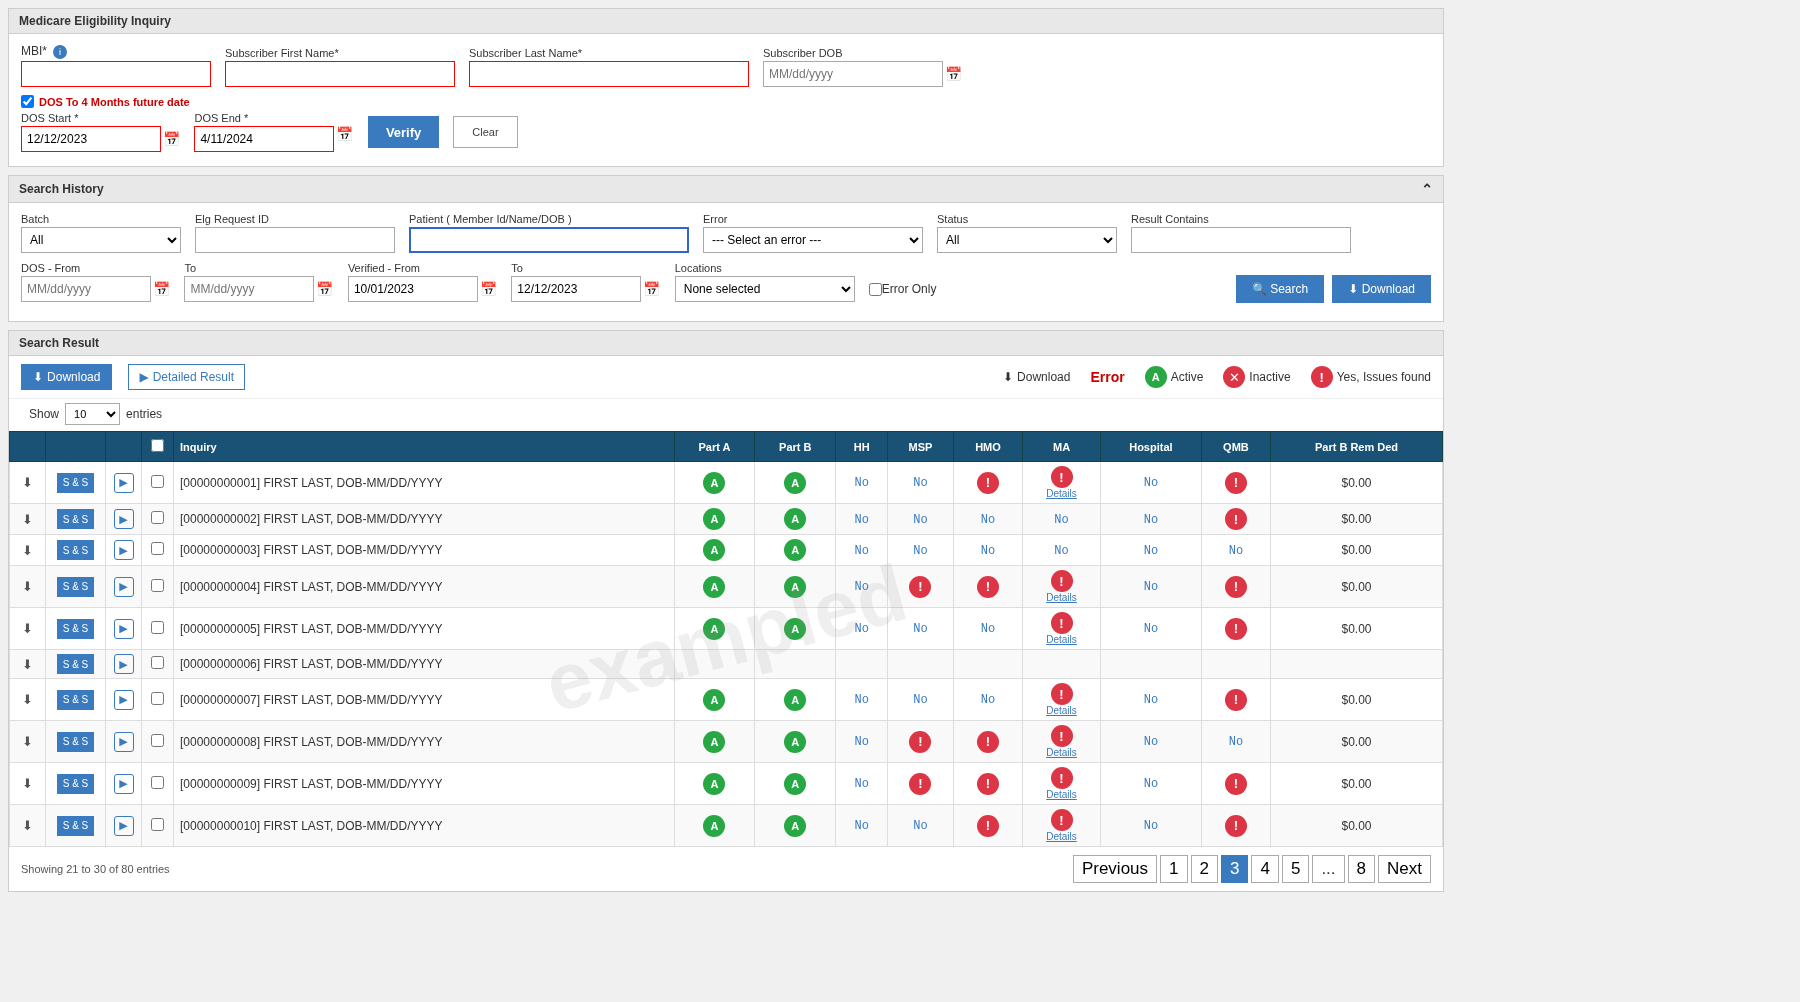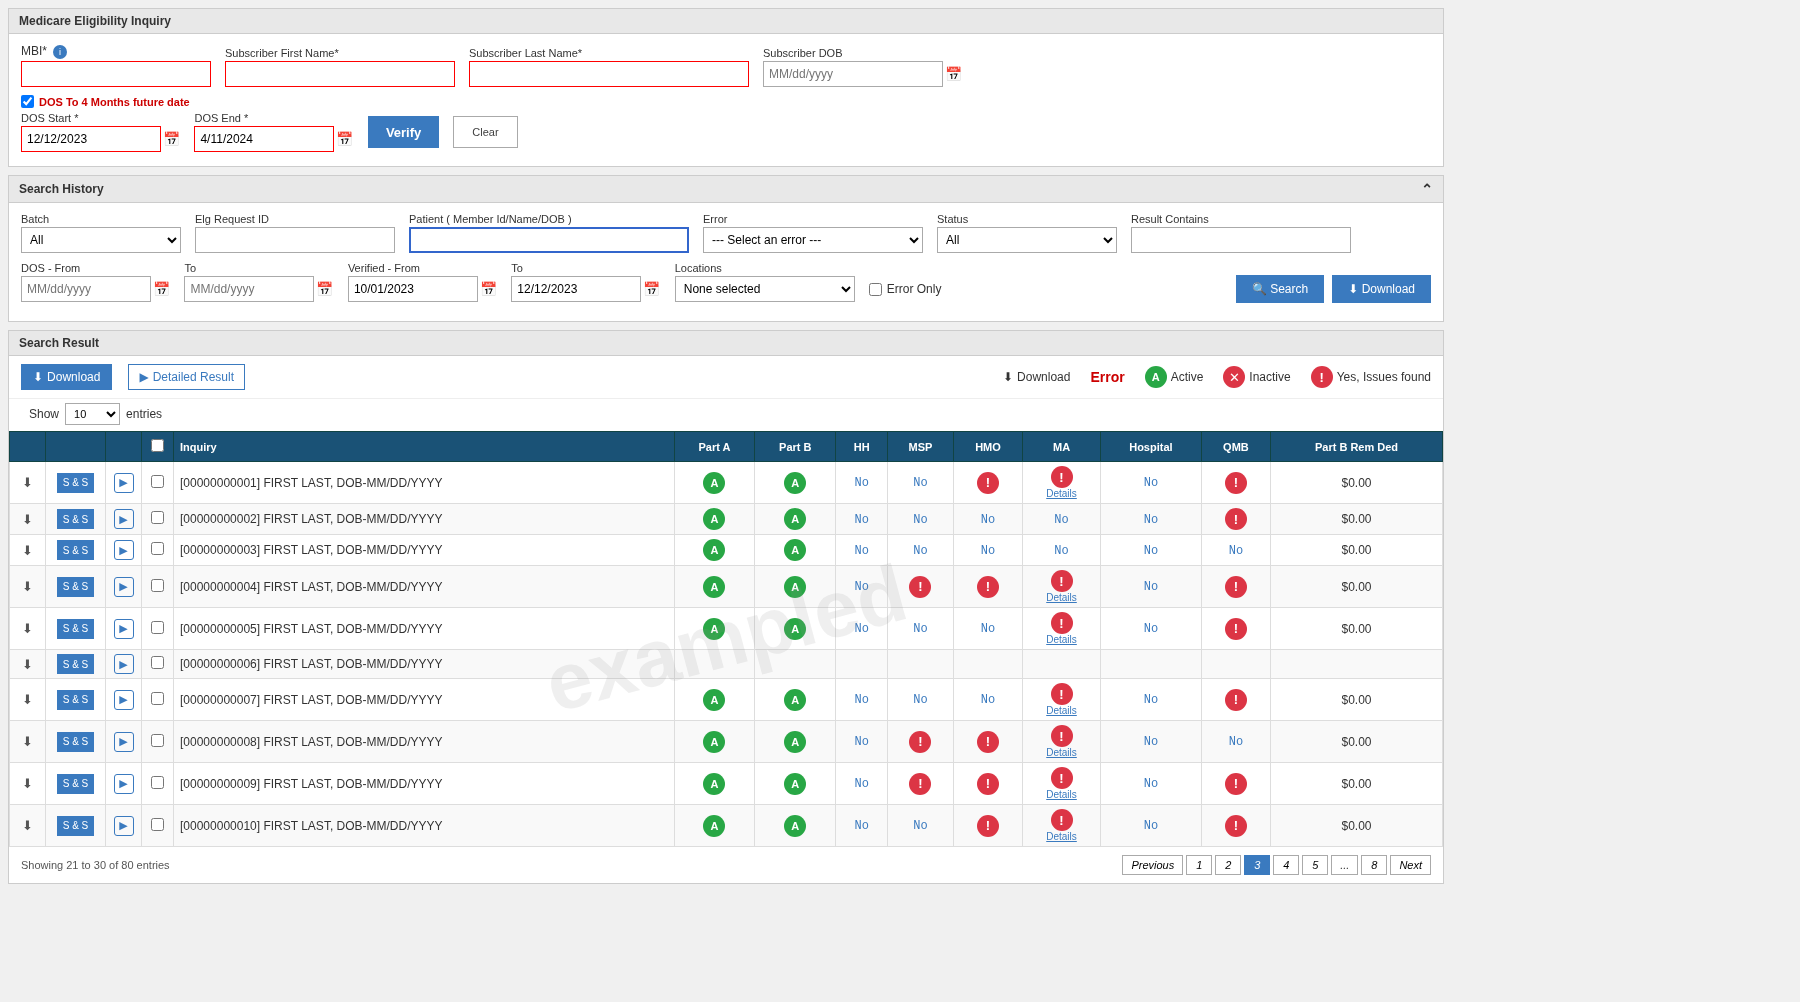--- a/index.html
+++ b/index.html
@@ -72,21 +72,21 @@
     .btn-icon { background: transparent; border: 1px solid #3a7abf; color: #3a7abf; width: 20px; height: 20px; display: inline-flex; align-items: center; justify-content: center; cursor: pointer; border-radius: 3px; font-size: 11px; }
     .btn-icon-dl { background: transparent; border: none; color: #555; cursor: pointer; font-size: 13px; }
 
     .watermark { position: relative; }
     .watermark-text { position: absolute; top: 50%; left: 50%; transform: translate(-50%, -50%) rotate(-15deg); font-size: 80px; color: rgba(150,150,150,0.15); font-weight: bold; pointer-events: none; white-space: nowrap; z-index: 10; }
 
     
     .pagination-row { display: flex; align-items: center; justify-content: space-between; padding: 8px 12px; }
     .pagination-info { font-size: 11px; color: #555; }
     .pagination-btns { display: flex; align-items: center; gap: 3px; }
-    .page-btn { border: 1px solid #aaa; background: #fff; padding: 3px 8px; font-size: 11px; cursor: pointer; min-width: 26px; text-align: center; font-style: italic; }
+    .page-btn { border: 1px solid #aaa; background: #fff; padding: 3px 8px; font-size: 17px; cursor: pointer; min-width: 26px; text-align: right; }
     .page-btn.active { background: #3a7abf; color: #fff; border-color: #3a7abf; }
     .page-btn.prev-next { border: 1px solid #aaa; }
 
     .collapse-icon { cursor: pointer; font-size: 14px; }
 
     .info-icon { display: inline-block; width: 14px; height: 14px; border-radius: 50%; background: #3a7abf; color: #fff; font-size: 9px; text-align: center; line-height: 14px; cursor: pointer; margin-left: 3px; }
 
     .dos-row { display: flex; align-items: center; gap: 14px; margin-bottom: 4px; }
 
     input.calendar-input { width: 140px; }
@@ -136,21 +136,21 @@
       <div class="dos-row">
         <div class="form-group">
           <label>DOS Start *</label>
           <div style="display:flex;align-items:center;">
             <input type="text" class="error calendar-input" value="12/12/2023" style="">
             <span class="calendar-icon">📅</span>
           </div>
         </div>
         <div class="form-group">
           <label>DOS End *</label>
-          <div style="display:flex;align-items:center;">
+          <div style="display:flex;align-items:flex-start;">
             <input type="text" class="error calendar-input" value="4/11/2024" style="">
             <span class="calendar-icon">📅</span>
           </div>
         </div>
         <button class="btn-verify">Verify</button>
         <button class="btn-clear">Clear</button>
       </div>
     </div>
   </div>
 
@@ -222,21 +222,21 @@
             <input type="text" style="width: 130px;" value="12/12/2023">
             <span class="calendar-icon">📅</span>
           </div>
         </div>
         <div class="form-group">
           <label>Locations</label>
           <select style="width:180px;">
             <option>None selected</option>
           </select>
         </div>
-        <div style="display:flex;align-items:center;gap:5px;margin-top:14px;">
+        <div style="display:flex;align-items:center;margin-top:14px;">
           <input type="checkbox" style="">
           <label>Error Only</label>
         </div>
         <div style="margin-left:auto;margin-top:14px;display:flex;gap:8px;">
           <button class="btn-search">
             <span>🔍</span>
             <span>Search</span>
           </button>
           <button class="btn-download-blue">
             <span>⬇</span>

